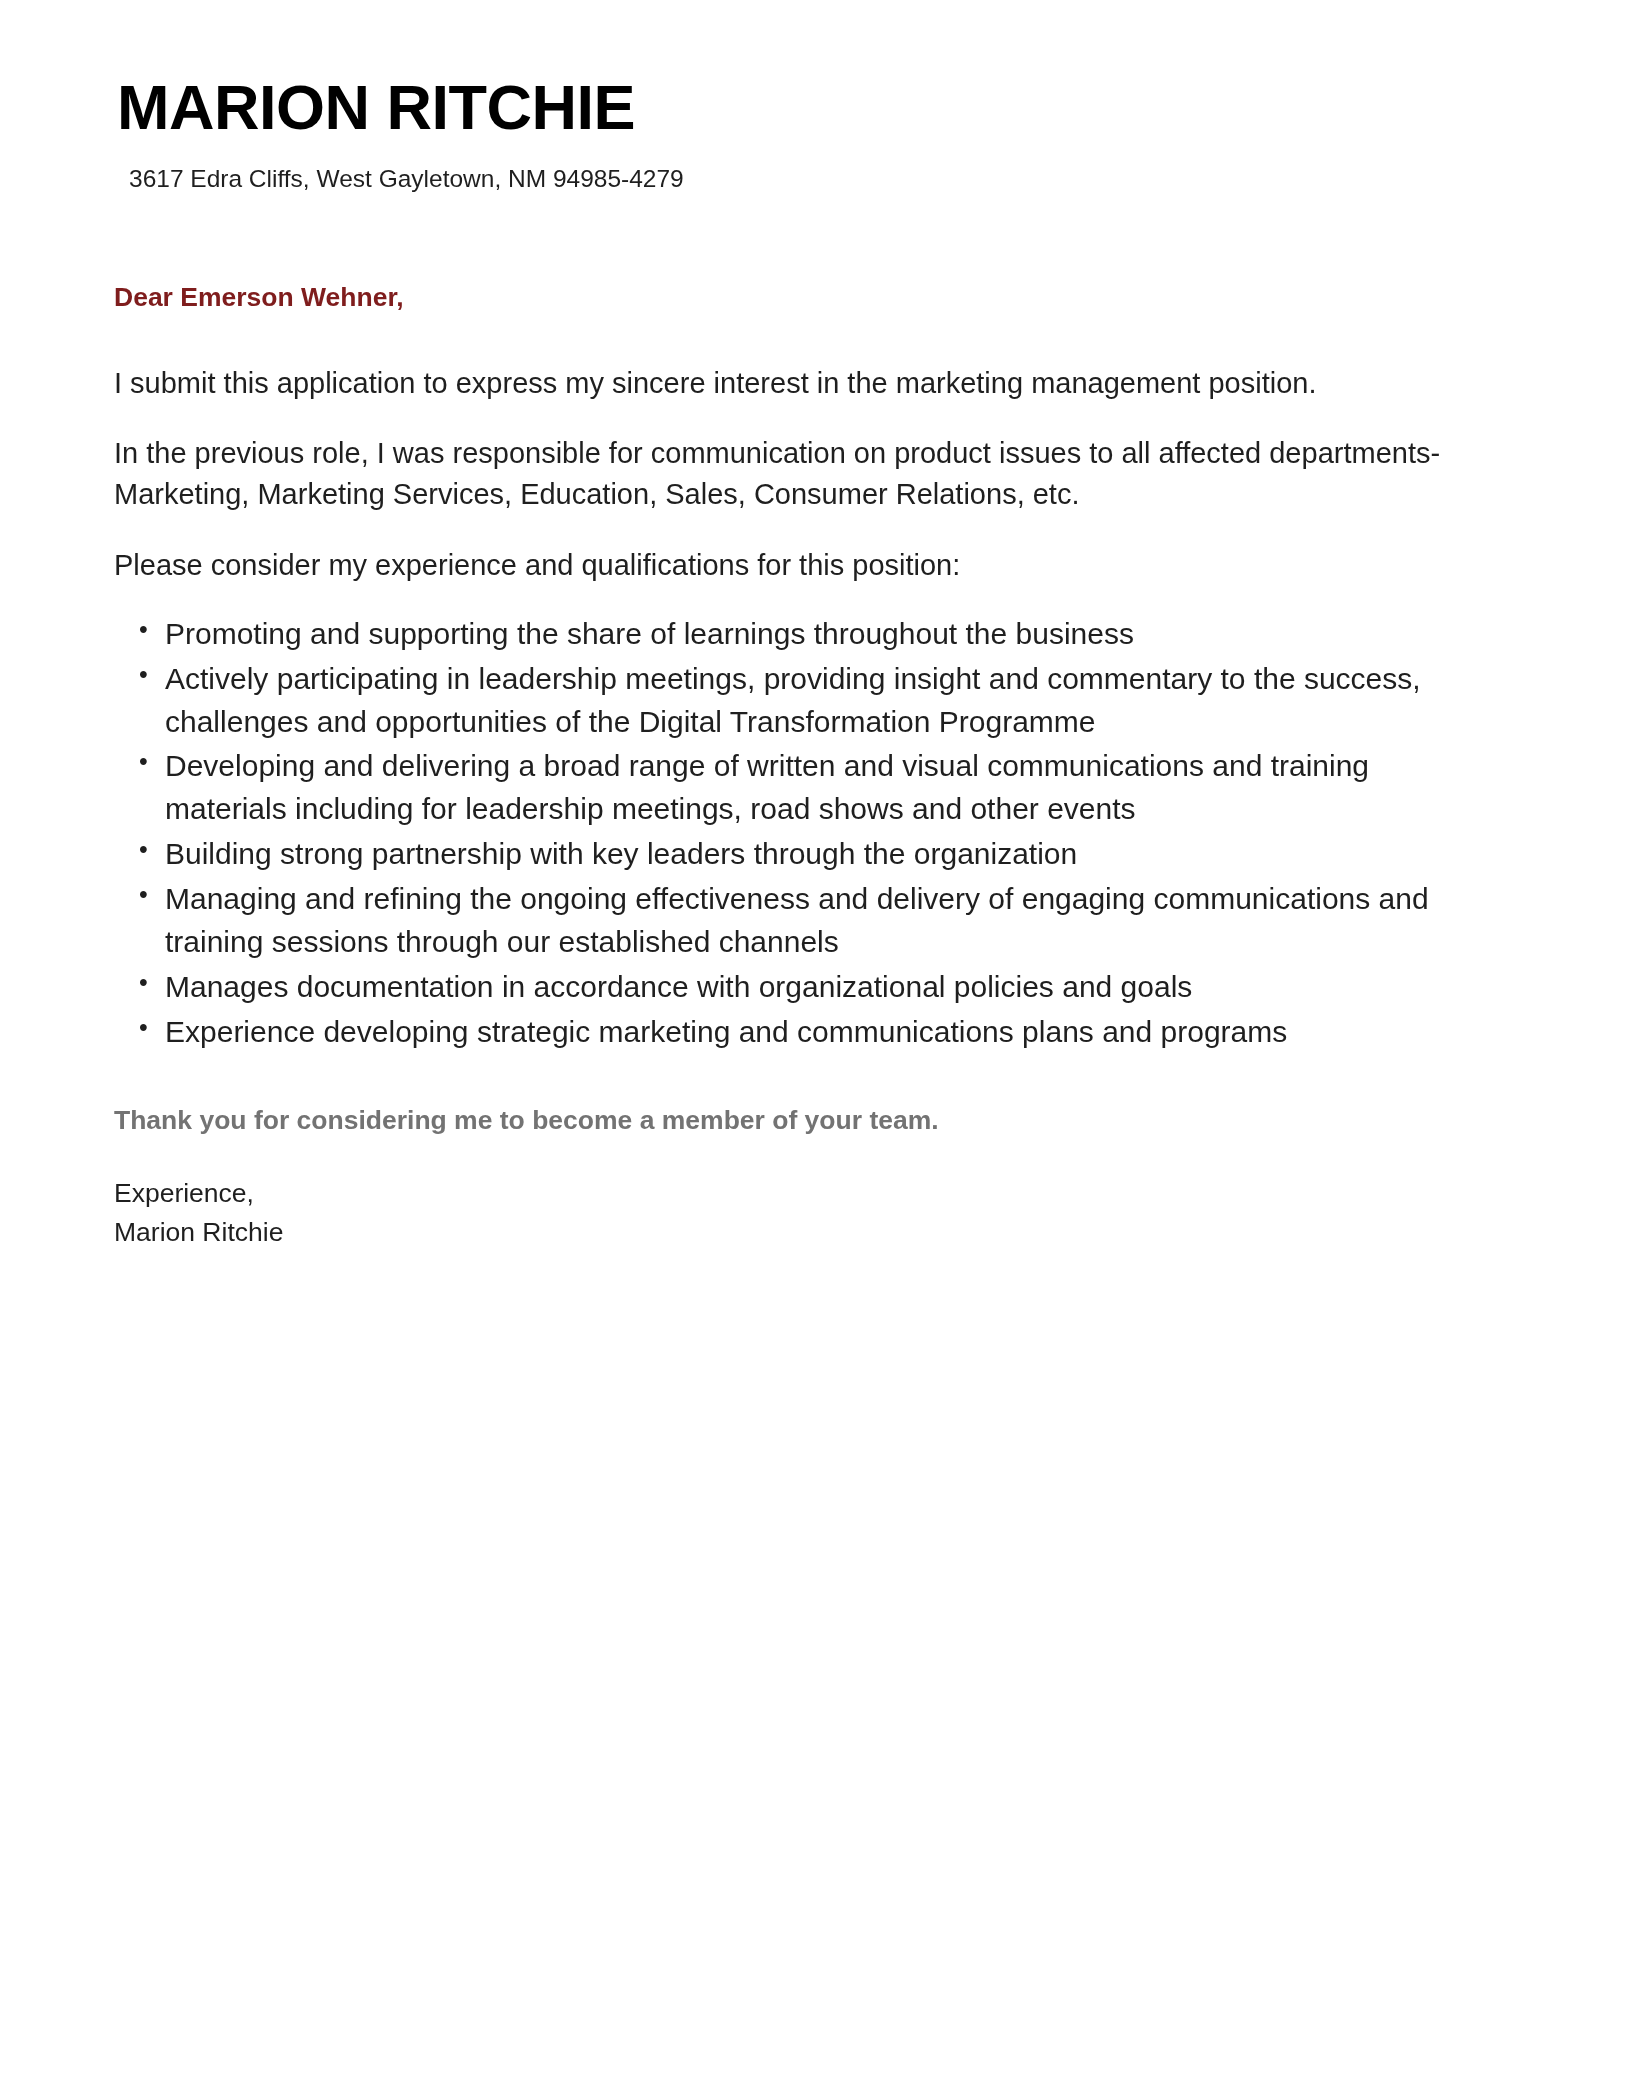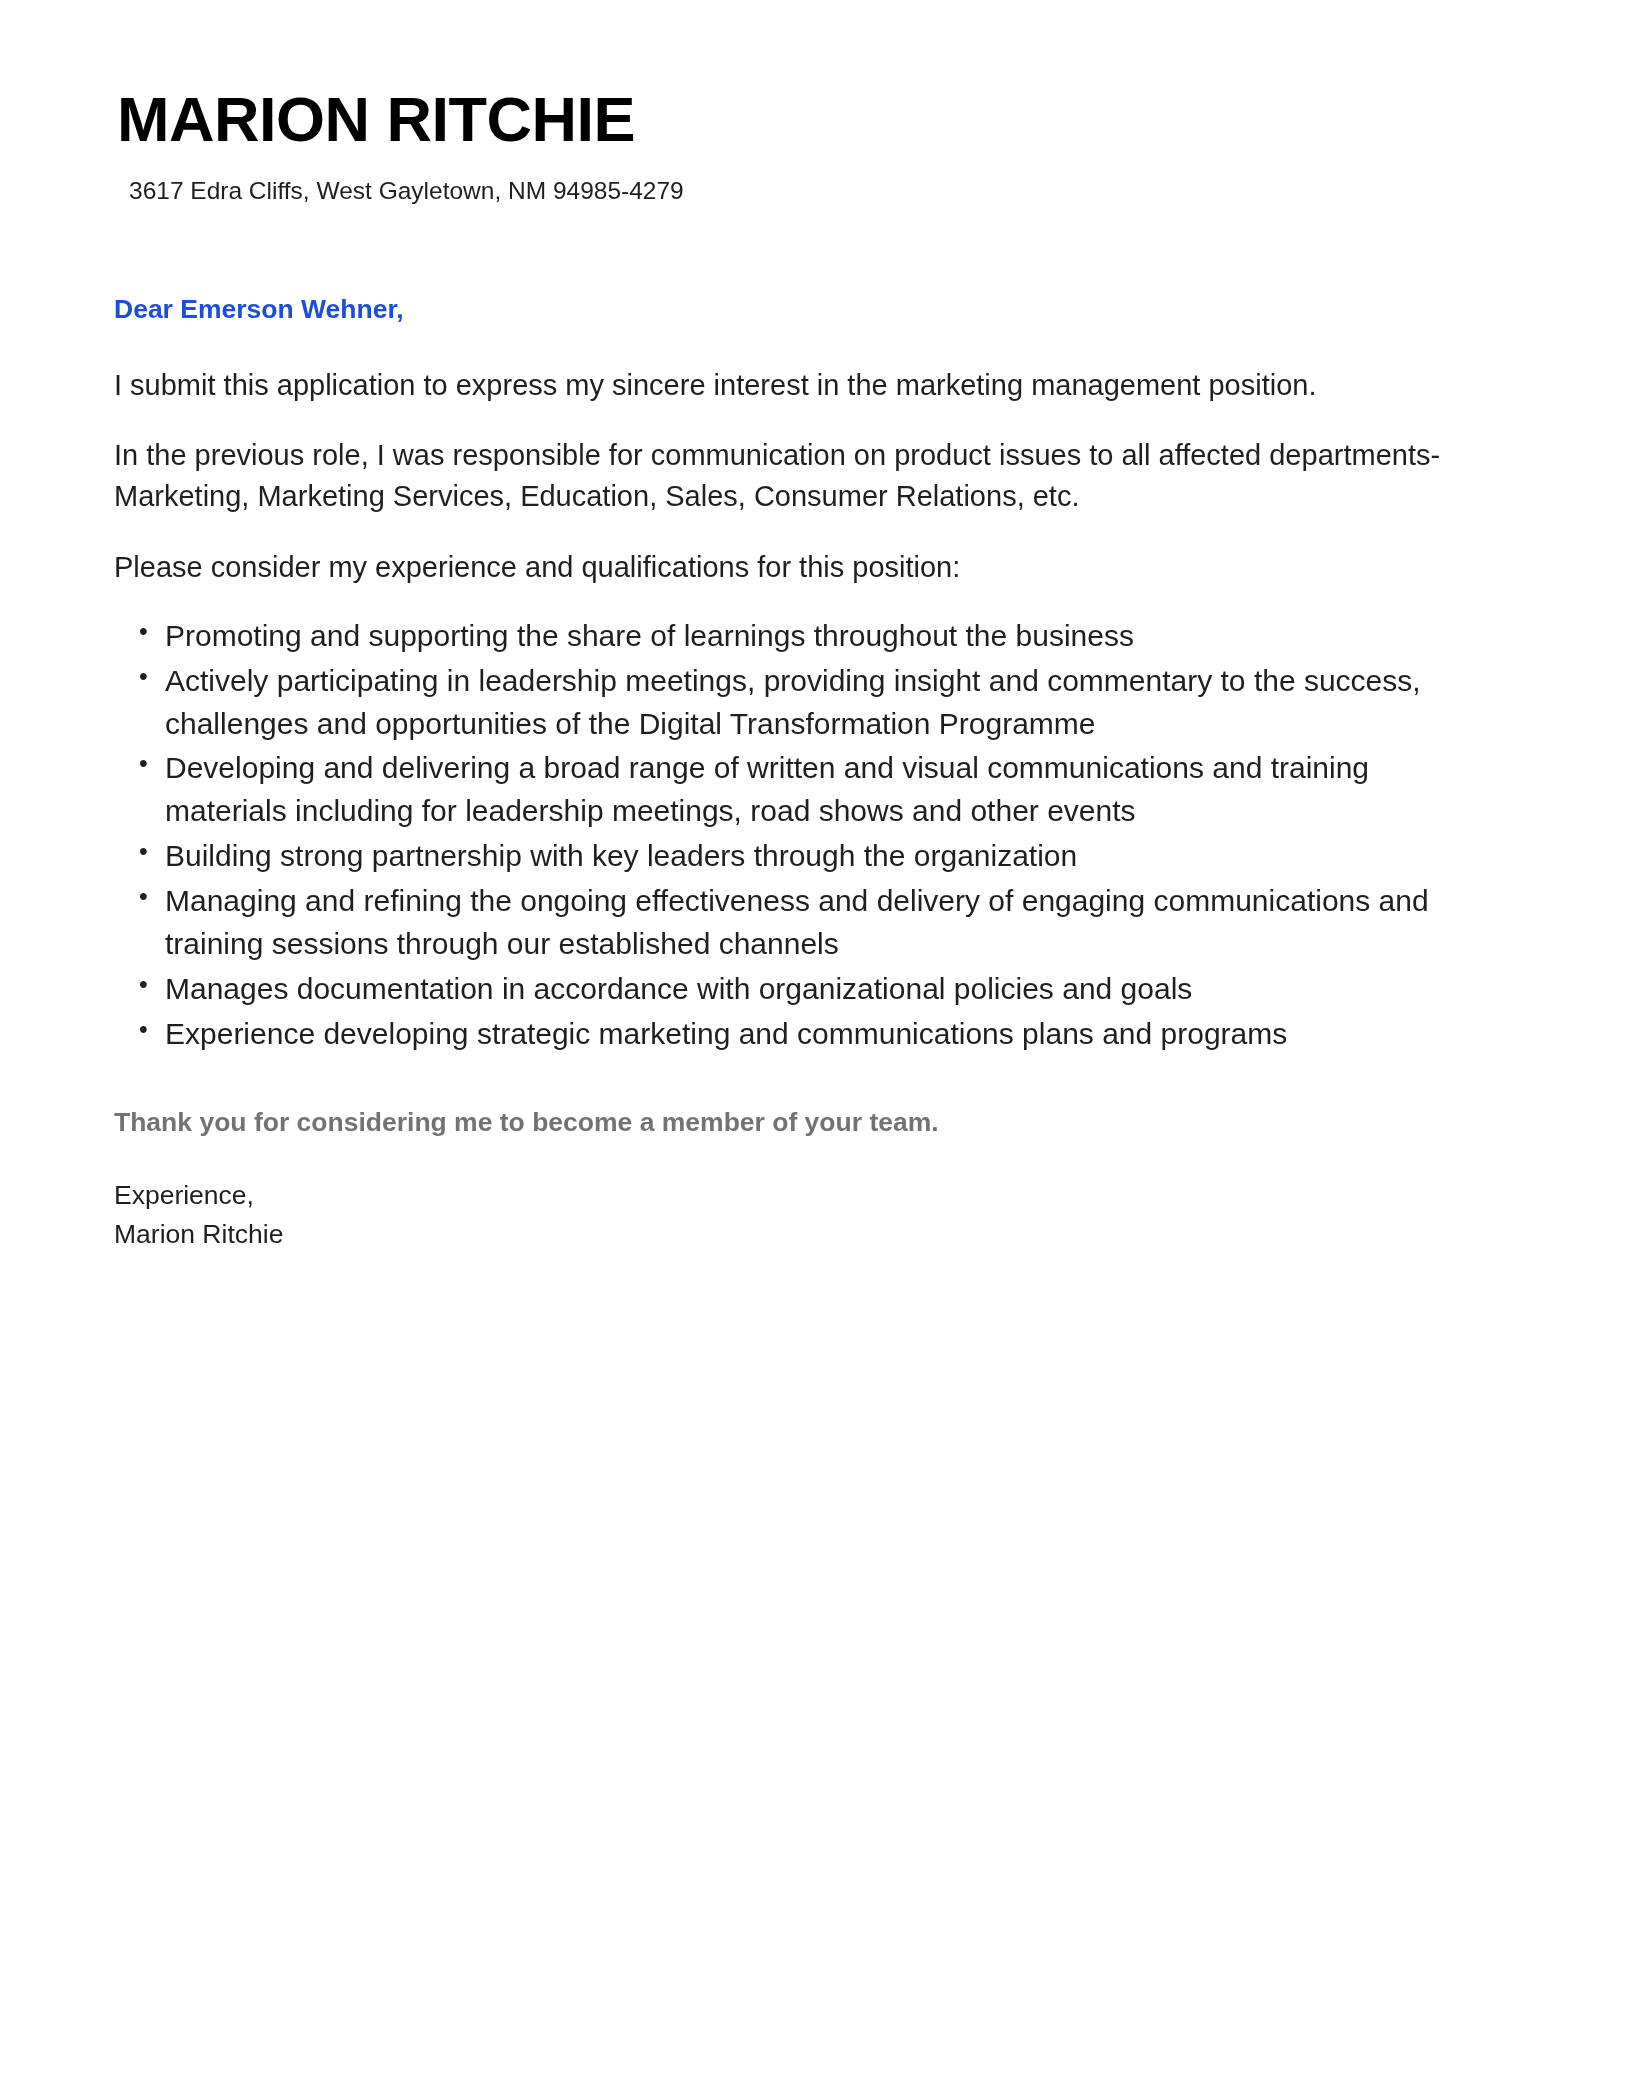--- a/index.html
+++ b/index.html
@@ -19,21 +19,21 @@
     width: 1632px;
     height: 2098px;
     background: #ffffff;
     box-sizing: border-box;
     overflow: hidden;
   }
 
   .letter {
     position: absolute;
     left: 112px;
-    top: 88px;
+    top: 76px;
     width: 1380px;
   }
 
   
   .header {
     margin-bottom: 0;
   }
 
   .name {
     font-family: "Liberation Sans", sans-serif;
@@ -59,22 +59,22 @@
   .body-block {
     margin-top: 84px;
     margin-left: 2px;
   }
 
   .salutation {
     font-family: "Liberation Sans", sans-serif;
     font-weight: 700;
     font-size: 26.5px;
     line-height: 1.35;
-    color: #1d4ed8;
-    margin: 0 0 37px 0;
+    color: #7f1d1d;
+    margin: 0 0 47px 0;
   }
 
   .para {
     font-family: "Liberation Sans", sans-serif;
     font-weight: 400;
     font-size: 29px;
     line-height: 1.42;
     color: #1f1f1f;
     margin: 0 0 29px 0;
     max-width: 1375px;

